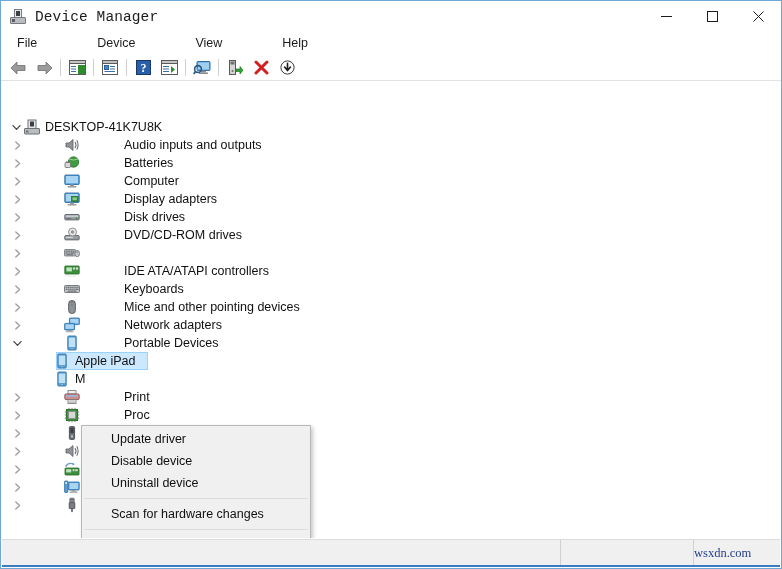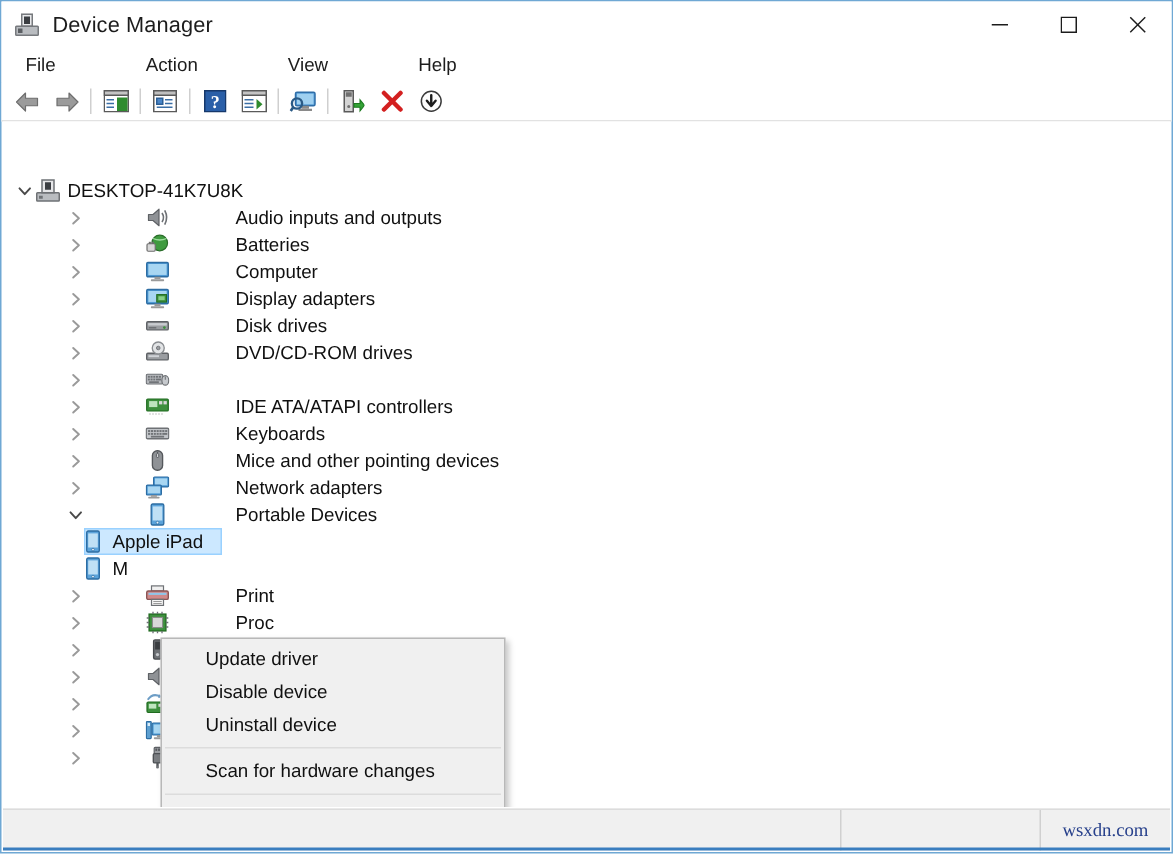--- a/index.html
+++ b/index.html
@@ -11,20 +11,21 @@
   }
   .window{
     position:relative;width:782px;height:569px;box-sizing:border-box;
     border:1px solid #6fa8d4;background:#ffffff;
   }
 
   
   .titlebar{
     height:31px;display:flex;align-items:center;background:#ffffff;
     position:relative;
+    font-family:Liberation Mono, monospace;
   }
   .title-icon{
     width:16px;height:16px;margin-left:9px;margin-right:9px;position:relative;flex:0 0 auto;
   }
   .ti-base{position:absolute;left:0;bottom:1px;width:16px;height:7px;background:#b9bcc0;border:1px solid #76797d;box-sizing:border-box;border-radius:1px;}
   .ti-tower{position:absolute;left:4px;top:0px;width:8px;height:9px;background:#e9eaec;border:1px solid #76797d;box-sizing:border-box;}
   .ti-screen{position:absolute;left:6px;top:2px;width:4px;height:5px;background:#3b3e42;}
   .ti-dot{position:absolute;left:2px;bottom:3px;width:3px;height:3px;background:#5b5e62;}
   .title-text{
     font-size:14.5px;color:#1c1c1c;letter-spacing:.1px;
@@ -63,40 +64,40 @@
   }
   .twisty svg{display:block;}
   .row-icon{width:16px;height:16px;flex:0 0 auto;margin-right:5px;position:relative;}
   .row-label{font-size:12.5px;color:#101010;line-height:18px;}
   .row.sel .sel-bg{
     position:absolute;left:0;top:0;height:18px;background:#cce8ff;border:1px solid #99d1ff;
     box-sizing:border-box;
   }
   .row.sel .row-label{position:relative;}
   .indent0{padding-left:6px;margin-top:37px;}
-  .indent1{padding-left:40px;gap:39px;}
+  .indent1{padding-left:7px;gap:39px;}
   .indent2{padding-left:36px;}
 
   
   .statusbar{
     position:absolute;left:1px;right:1px;bottom:1px;height:27px;
     background:#f0f0f0;border-top:1px solid #dcdcdc;
     display:flex;align-items:center;
   }
   .sb-pane{height:27px;position:relative;}
   .sb-pane + .sb-pane{border-left:1px solid #d0d0d0;}
   .sb-p1{width:558px;}
   .sb-p2{width:132px;}
-  .sb-p3{flex:1;display:flex;align-items:center;justify-content:center;padding-right:0;}
+  .sb-p3{flex:1;display:flex;align-items:center;justify-content:flex-start;padding-right:0;}
   .watermark{font-size:12.5px;color:#27408b;font-family:"Liberation Serif","DejaVu Serif",serif;}
   .sb-bottomline{position:absolute;left:0;right:0;bottom:0;height:2px;background:#3a7ebf;}
 
   
   .ctxmenu{
-    position:absolute;left:105px;top:344px;width:228px;
+    position:absolute;left:79px;top:344px;width:228px;
     background:#f0f0f0;border:1px solid #b8b8b8;
     box-shadow:2px 2px 4px rgba(0,0,0,.22);
     padding:2px 0 2px 0;z-index:40;
   }
   .ctx-item{
     height:22px;display:flex;align-items:center;padding-left:29px;
     font-size:12.5px;color:#101010;
   }
   .ctx-item.bold{font-weight:bold;}
   .ctx-sep{height:1px;background:#dcdcdc;margin:4px 2px 4px 2px;}
@@ -130,21 +131,21 @@
         <svg width="11" height="11" viewBox="0 0 11 11">
             <line x1="0.5" y1="0.5" x2="10.5" y2="10.5" stroke="#1c1c1c" stroke-width="1"></line>
             <line x1="10.5" y1="0.5" x2="0.5" y2="10.5" stroke="#1c1c1c" stroke-width="1"></line>
           </svg>
       </div>
     </div>
   </div>
 
   <div class="menubar">
     <div class="menu-item">File</div>
-    <div class="menu-item">Action</div>
+    <div class="menu-item">Device</div>
     <div class="menu-item">View</div>
     <div class="menu-item">Help</div>
   </div>
 
   <div class="toolbar">
 
     <div class="tb-btn">
       <svg width="17" height="14" viewBox="0 0 17 14">
         <path d="M7 1 L1 7 L7 13 L7 9.5 L15 9.5 L15 4.5 L7 4.5 Z" fill="#9b9b9b" stroke="#6e6e6e" stroke-width="0.8" stroke-linejoin="round"></path>
       </svg>

